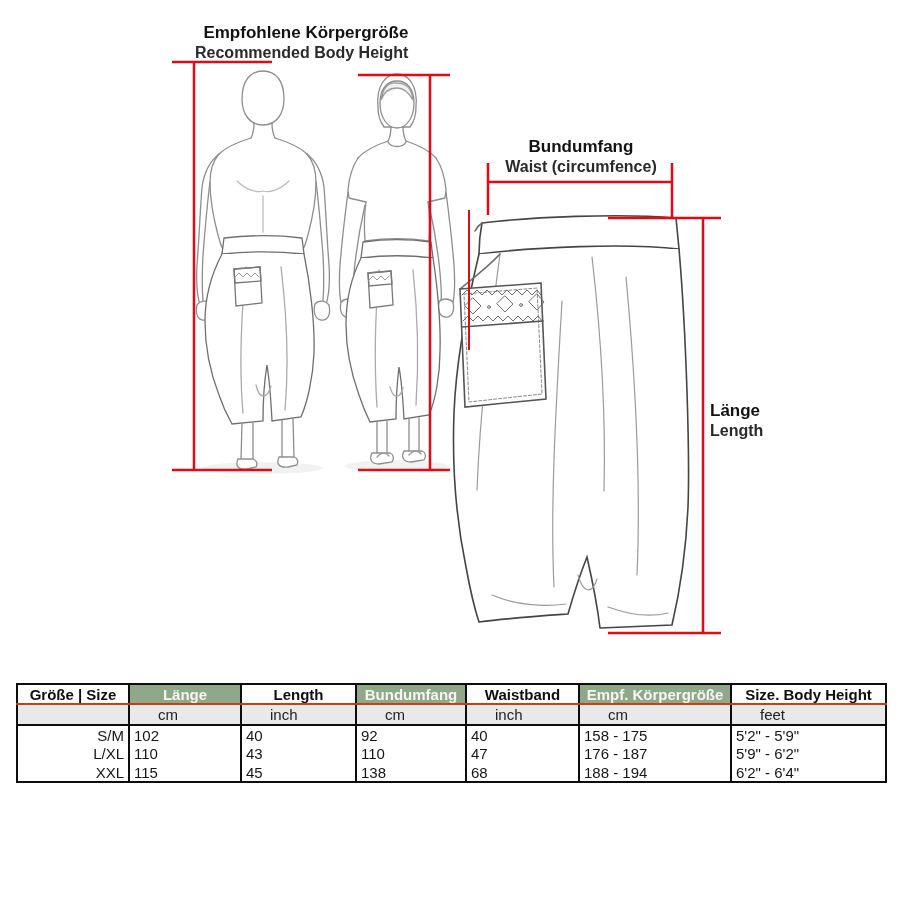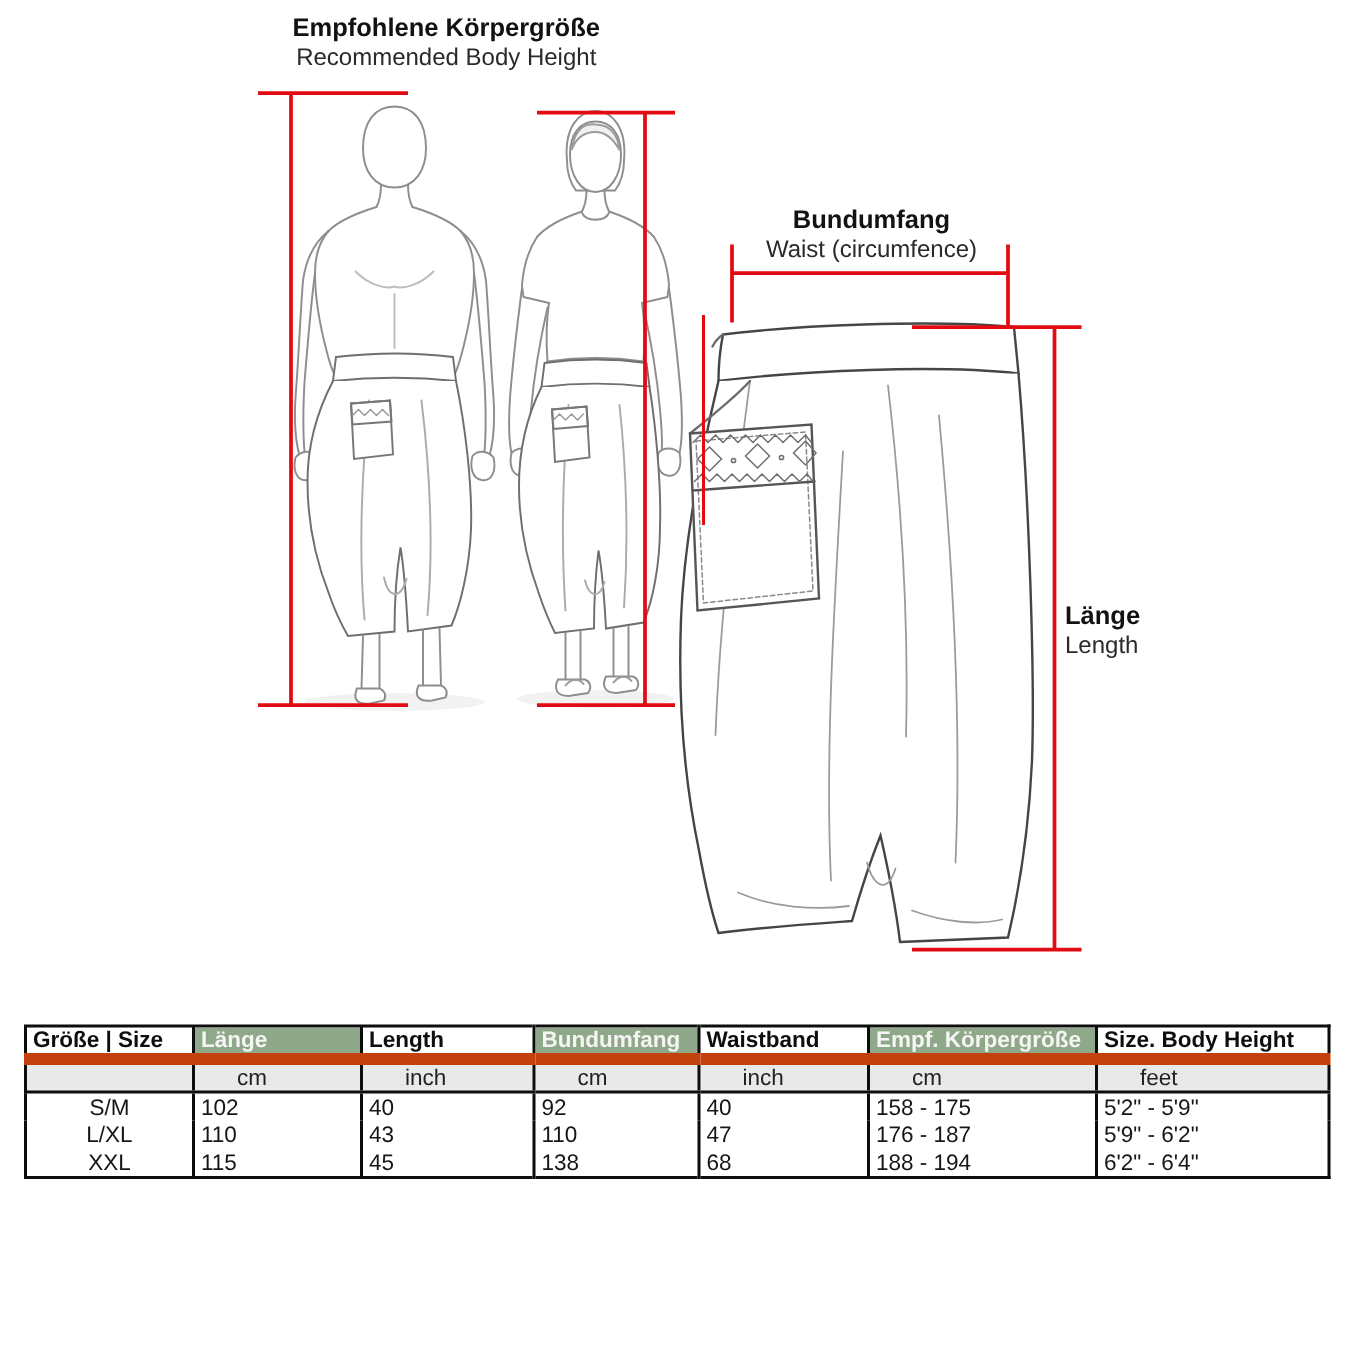--- a/index.html
+++ b/index.html
@@ -1,40 +1,40 @@
 <!DOCTYPE html>
 <html><head>
 <meta charset="utf-8">
 <style>
   html,body{margin:0;padding:0;background:#fff;}
   .canvas{position:relative;width:900px;height:900px;background:#ffffff;overflow:hidden;
           font-family:"Liberation Sans","DejaVu Sans",sans-serif;color:#1b1b1b;}
   .label{position:absolute;line-height:1.25;}
   .label .l-bold{font-weight:700;font-size:17px;color:#121212;}
-  .label .l-sub{font-weight:400;font-size:16px;color:#2a2a2a;}
-  .body-height-label{left:195px;top:8px;text-align:center;}
+  .label .l-sub{font-weight:700;font-size:16px;color:#2a2a2a;}
+  .body-height-label{left:195px;top:22px;text-align:right;}
   .waist-label{left:470px;top:136px;width:222px;text-align:center;}
   .length-label{left:710px;top:400px;text-align:left;}
   .figures-svg{position:absolute;left:150px;top:55px;}
   .pants-svg{position:absolute;left:440px;top:155px;}
 
   table.size-table{position:absolute;left:16px;top:683px;width:869px;border-collapse:collapse;
           table-layout:fixed;font-size:15px;background:#fff;}
   table.size-table th,table.size-table td{border-left:2px solid #0d0d0d;padding:0 4px;
           white-space:nowrap;overflow:hidden;vertical-align:middle;}
   table.size-table{border:2px solid #0d0d0d;}
   tr.head-row{height:20px;}
-  tr.head-row th{font-weight:700;text-align:left;font-size:15px;color:#0e0e0e;
-          border-bottom:8px solid #c2410c;background:#fff;}
+  tr.head-row th{font-weight:700;text-align:center;font-size:15px;color:#0e0e0e;
+          border-bottom:2px solid #c2410c;background:#fff;}
   tr.head-row th.hl{background:#8fa88a;color:#f5f6f3;}
   tr.unit-row{height:21px;}
   tr.unit-row td{background:#e9e9e9;border-bottom:2px solid #0d0d0d;color:#222;padding-left:28px;}
   tr.data-row{height:19px;}
   tr.data-row td{border-bottom:none;color:#161616;}
-  td.size-cell{text-align:center;}
+  td.size-cell{text-align:right;}
 </style>
 </head>
 <body>
 
 <div class="canvas">
 
   <div class="label body-height-label">
     <div class="l-bold">Empfohlene Körpergröße</div>
     <div class="l-sub">Recommended Body Height</div>
   </div>

